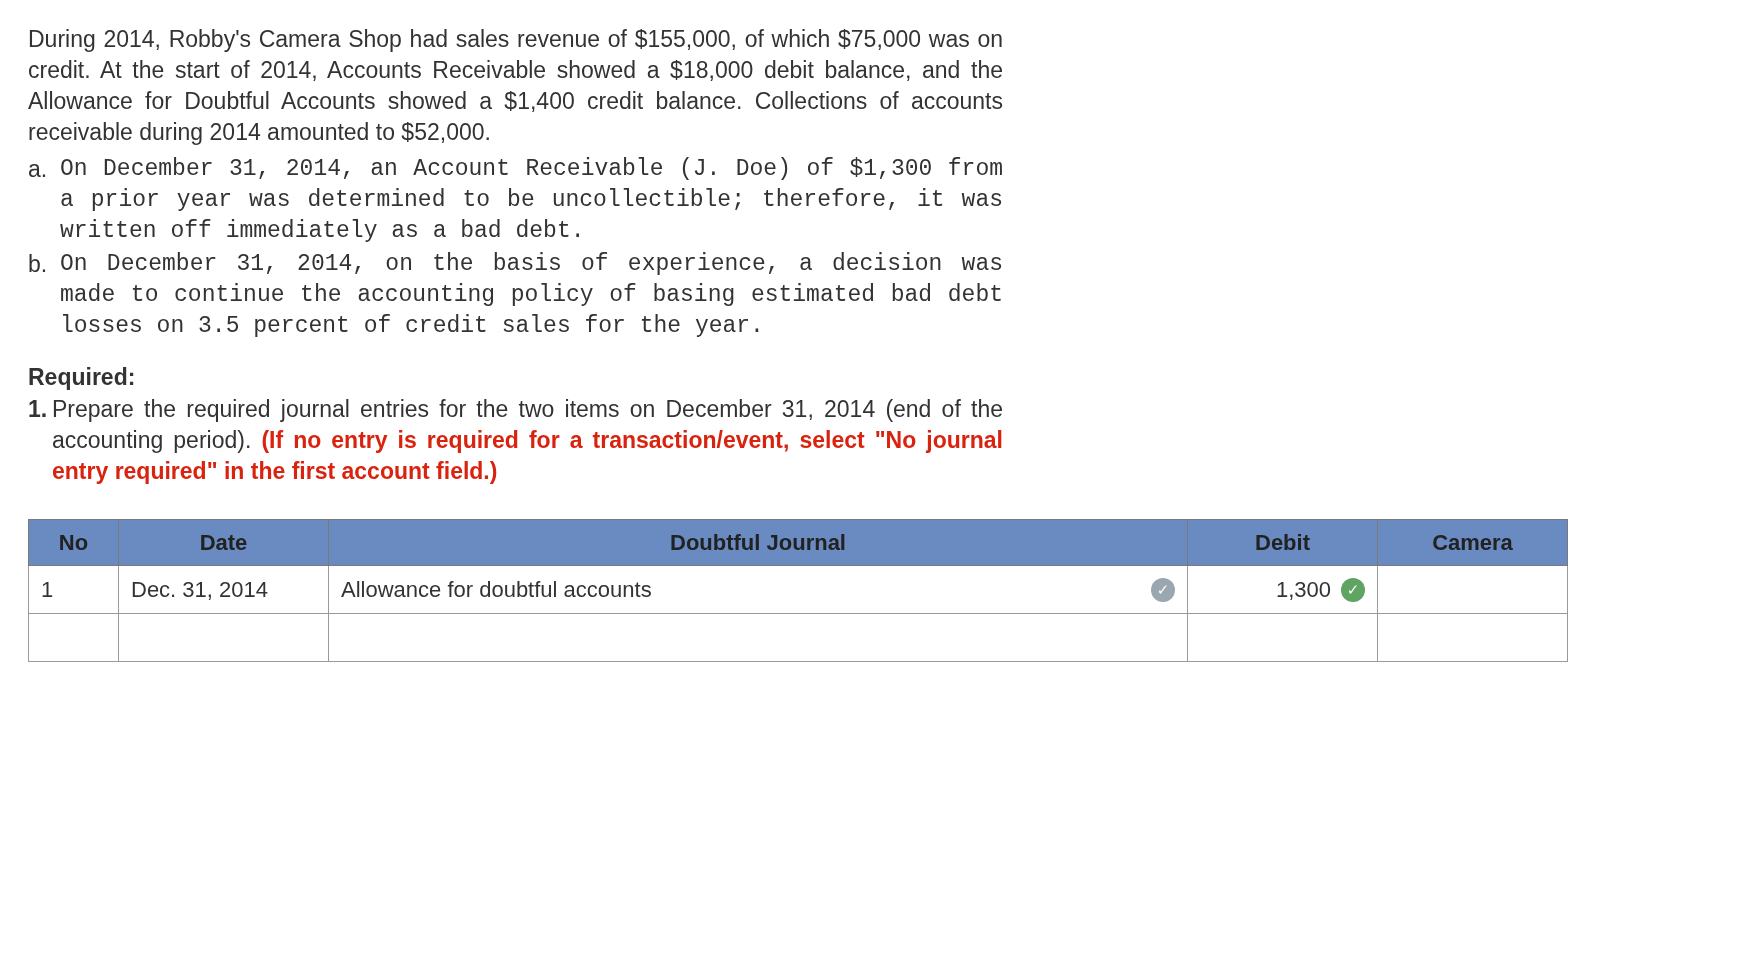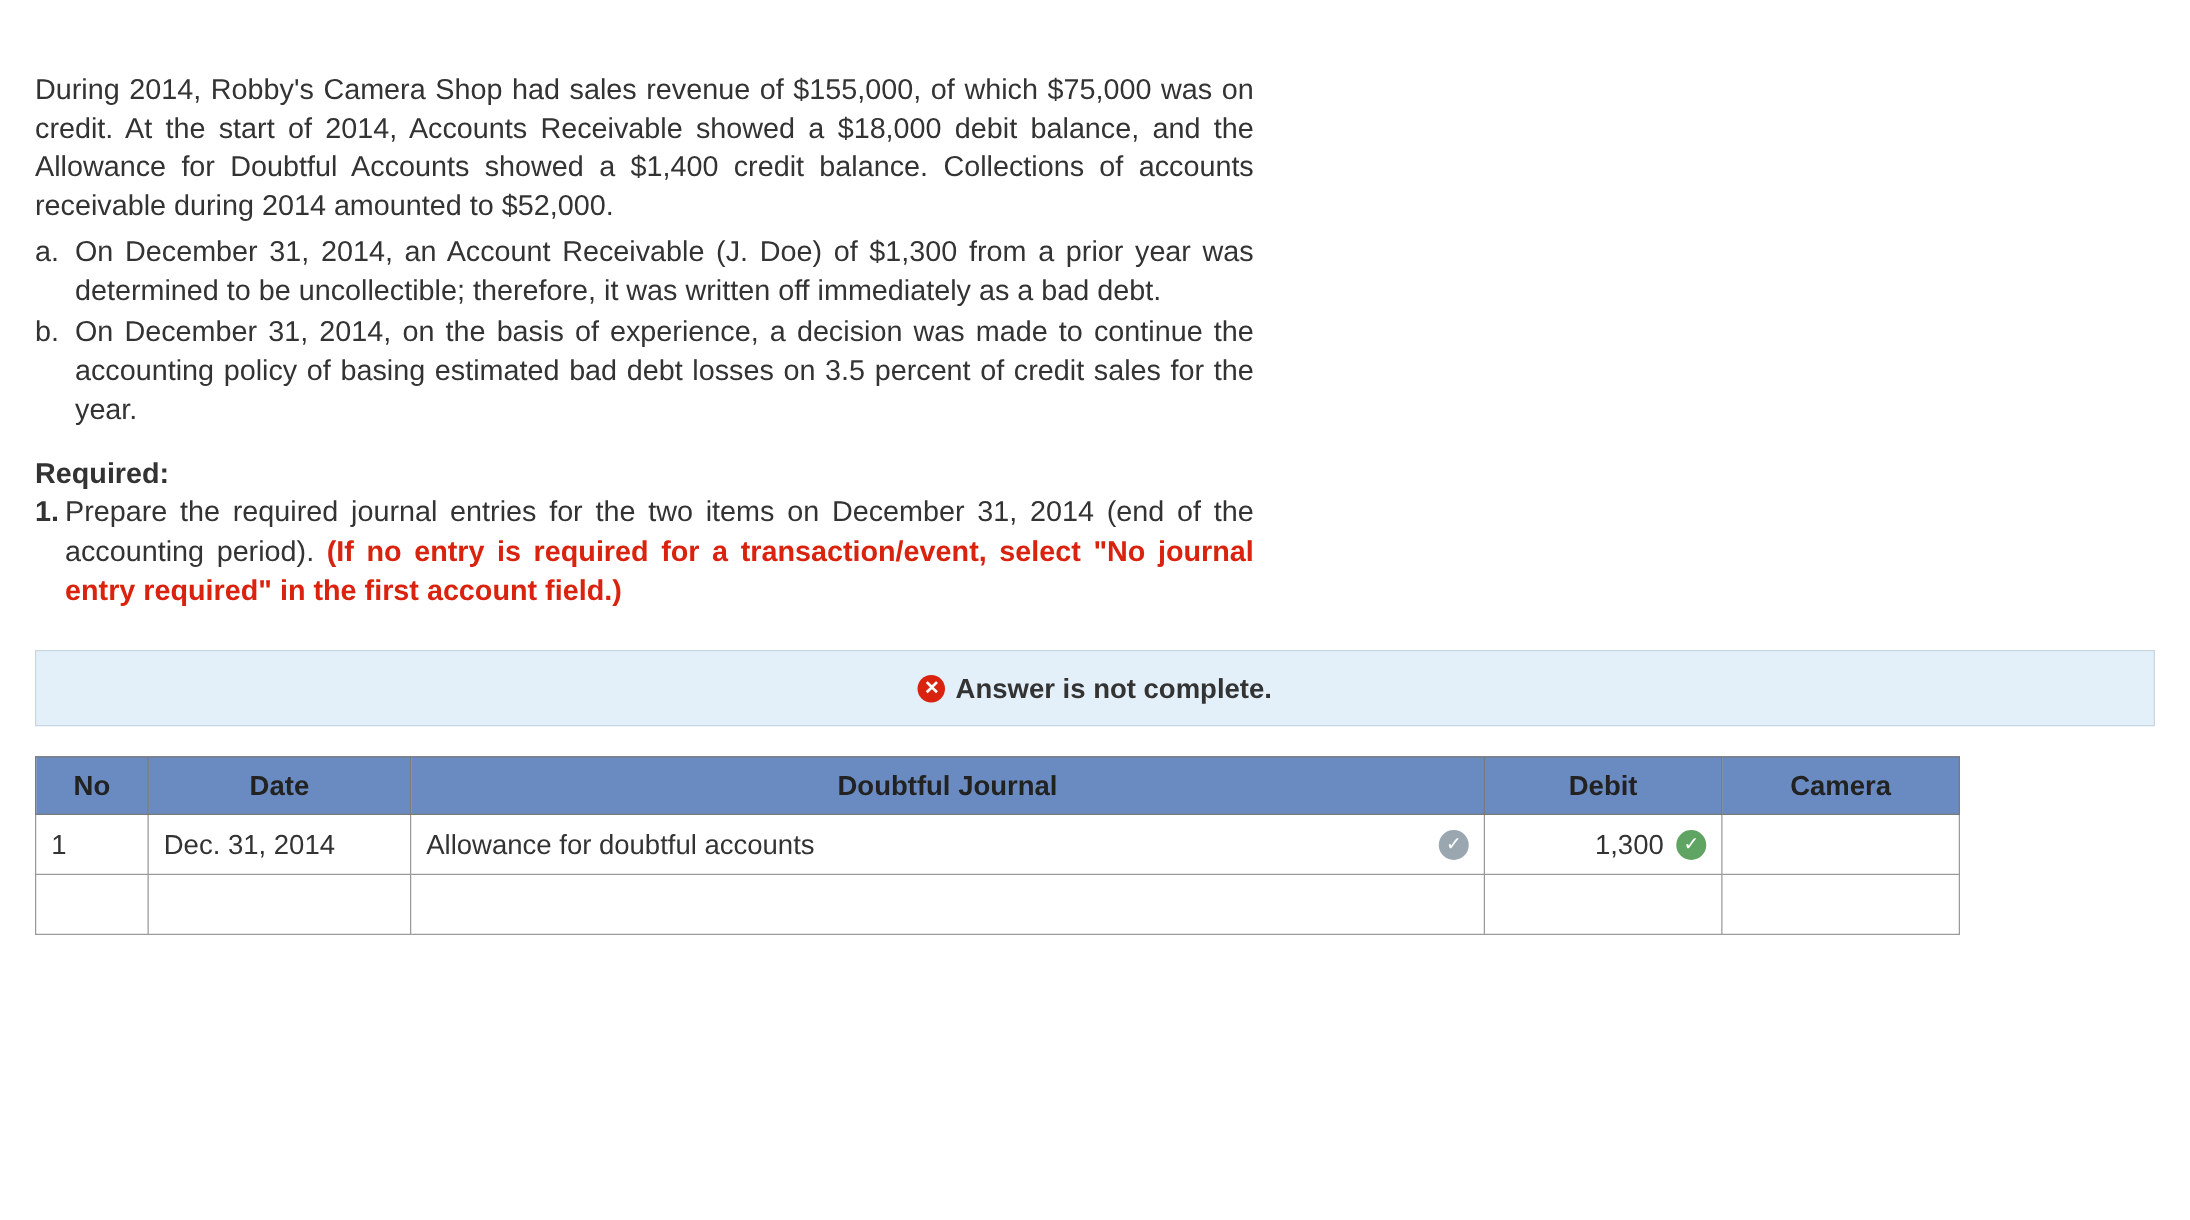--- a/index.html
+++ b/index.html
@@ -5,26 +5,26 @@
   * { box-sizing: border-box; }
   body {
     margin: 0;
     padding: 24px 28px;
     font-family: "Helvetica Neue", Arial, sans-serif;
     font-size: 23px;
     color: #333;
     background: #fff;
     line-height: 1.35;
   }
-  .question-block { max-width: 975px; margin-top: 32px; }
+  .question-block { max-width: 975px; }
   .intro { text-align: justify; margin-bottom: 6px; }
   .data-line { text-indent: 24px; margin-bottom: 22px; }
   .list-item { display: flex; text-align: justify; margin-bottom: 2px; }
   .list-marker { flex: 0 0 32px; }
-  .list-body { flex: 1; }
+  .list-body { flex: 1; font-family: Liberation Mono, monospace; }
   .required-label { font-weight: 700; margin-top: 20px; }
   .req-item { display: flex; text-align: justify; }
   .req-marker { flex: 0 0 24px; font-weight: 700; }
   .req-body { flex: 1; }
   .red { color: #d9230f; font-weight: 700; }
 
   .answer-area { margin-top: 32px; }
   .status-bar {
     background: #e3f0fa;
     border: 1px solid #c9d7e2;
@@ -109,23 +109,20 @@
   <div class="required-label">Required:</div>
   <div class="req-item">
     <div class="req-marker">1.</div>
     <div class="req-body">
       <span>Prepare the required journal entries for the two items on December 31, 2014 (end of the accounting period). </span><span class="red">(If no entry is required for a transaction/event, select "No journal entry required" in the first account field.)</span>
     </div>
   </div>
 </div>
 
 <div class="answer-area">
-  <div class="status-bar">
-    <span class="icon-x">✕</span><strong>Answer is not complete.</strong>
-  </div>
 
   <table class="journal">
     <thead>
       <tr>
         <th class="col-no">No</th>
         <th class="col-date">Date</th>
         <th class="col-gj">Doubtful Journal</th>
         <th class="col-amt">Debit</th>
         <th class="col-amt">Camera</th>
         <th class="outside-check-cell" style="background:transparent;border:none;"></th>

